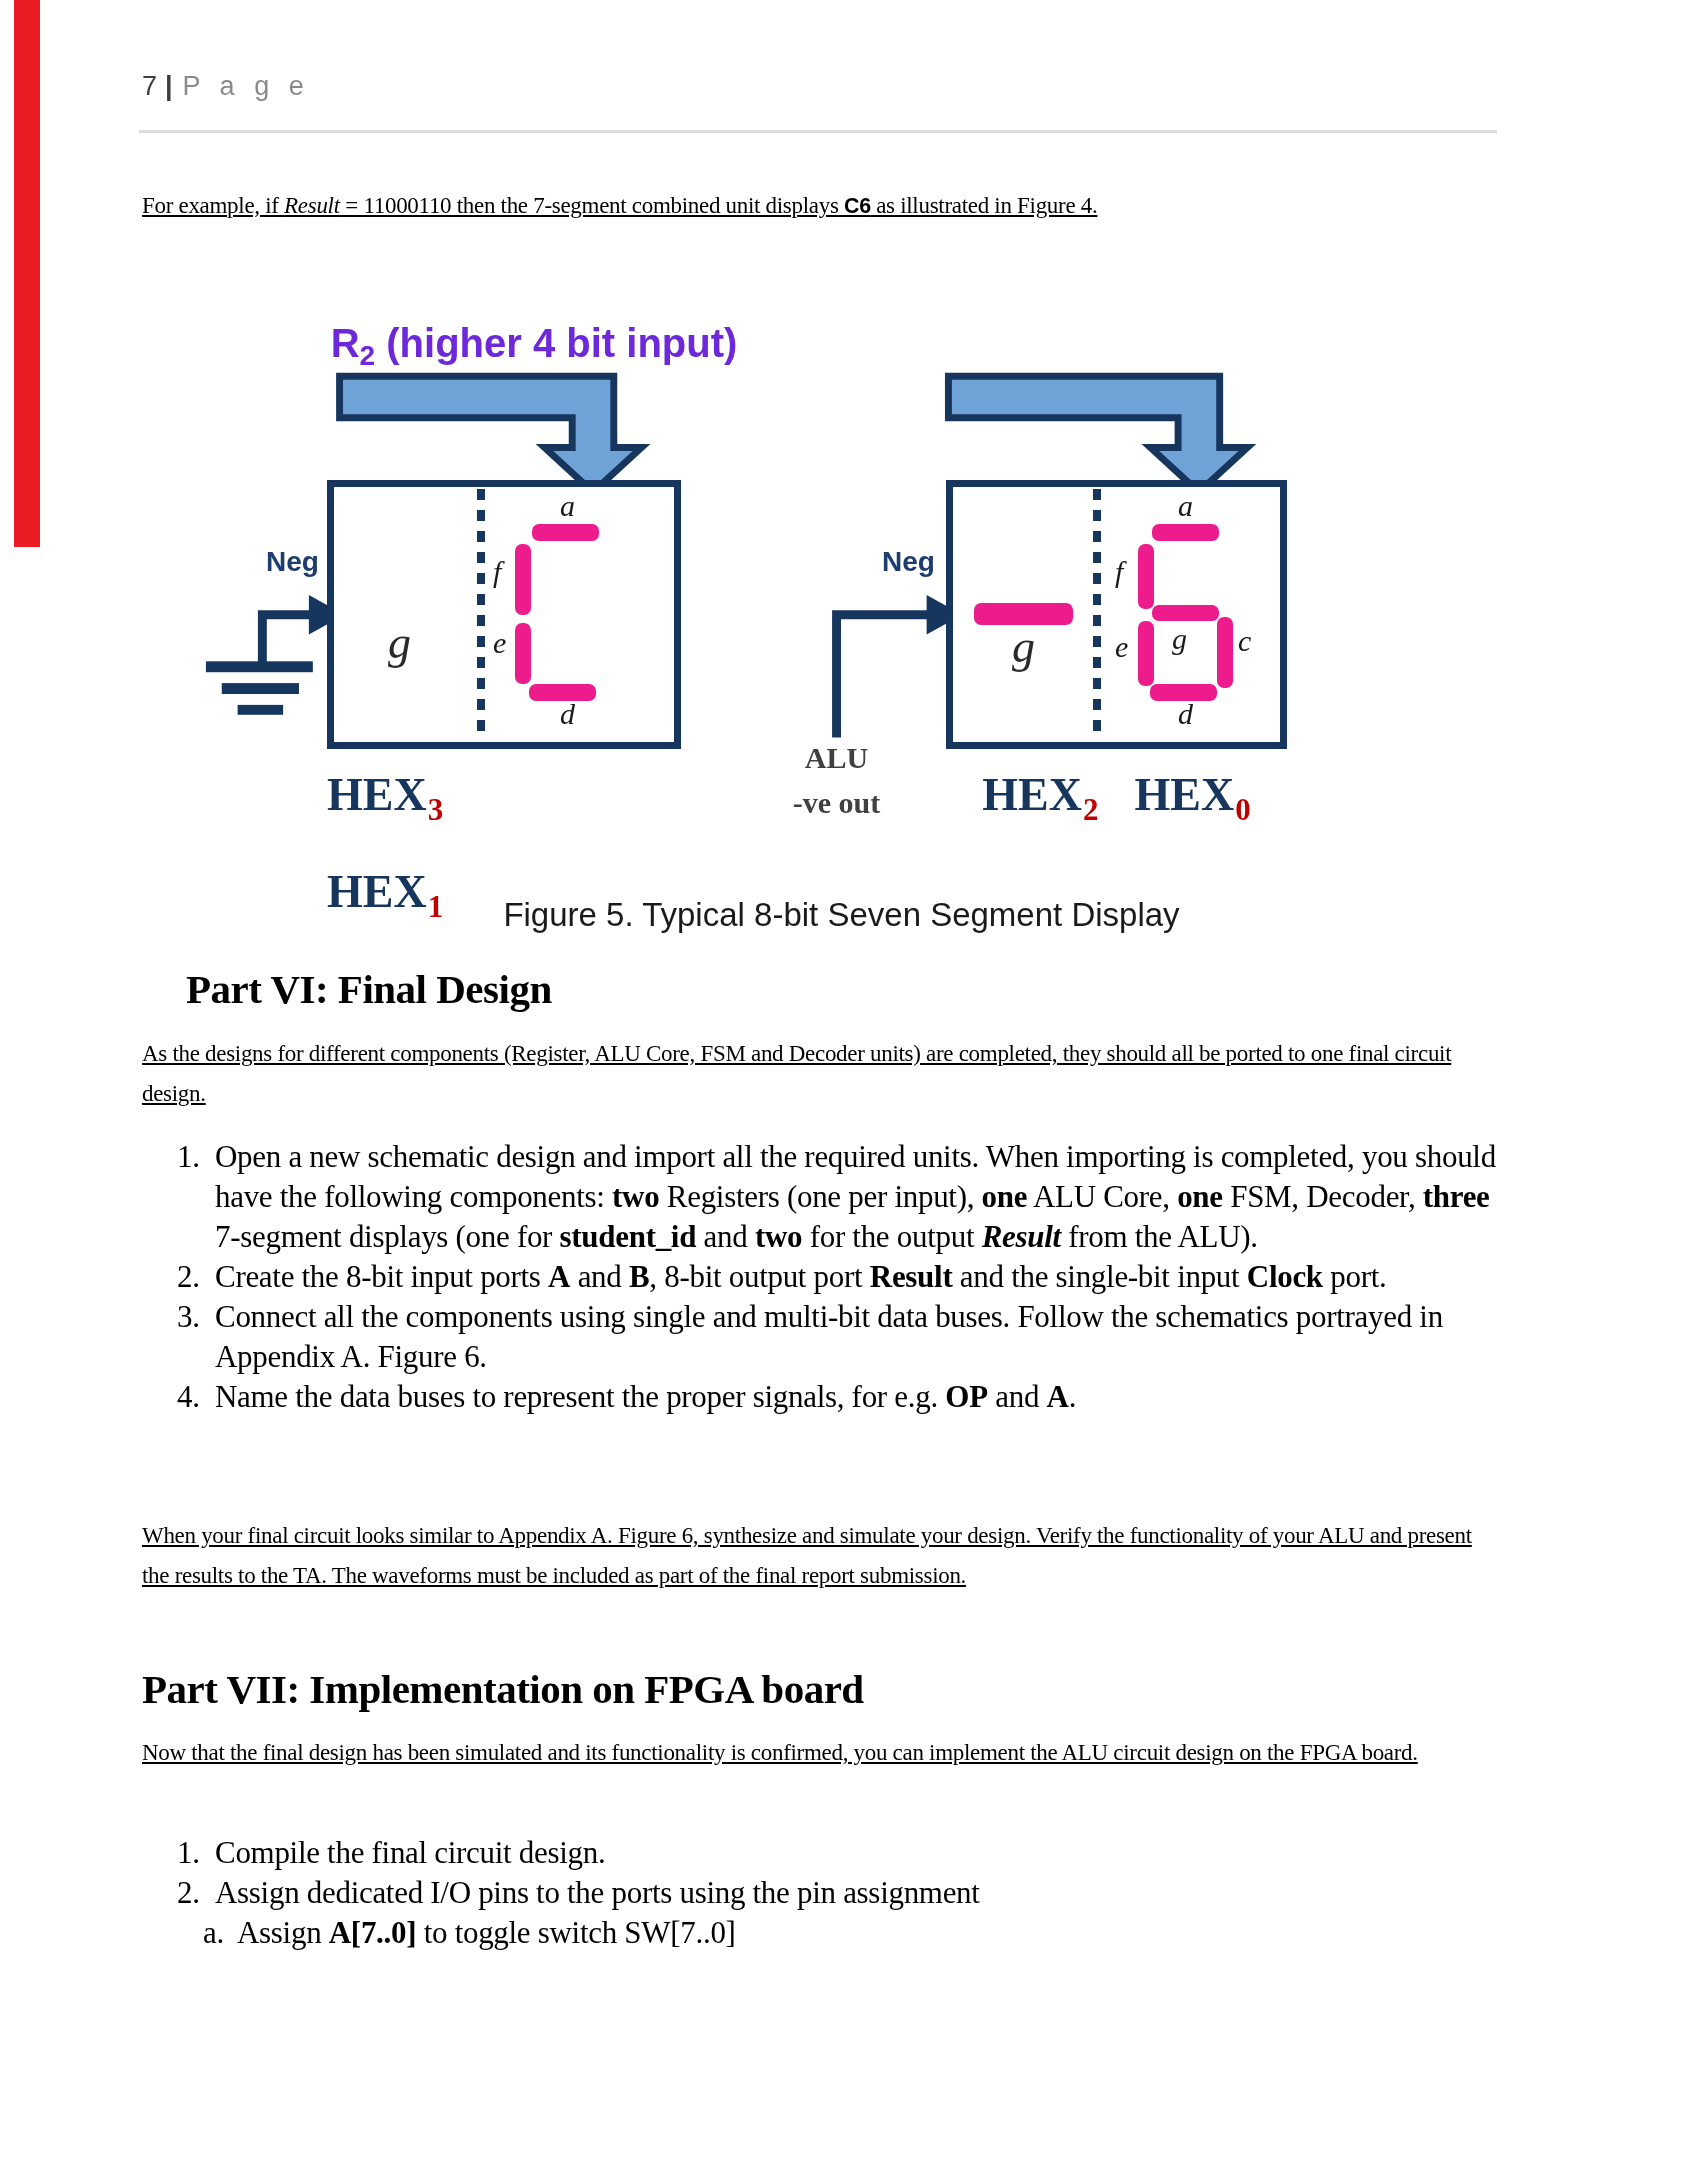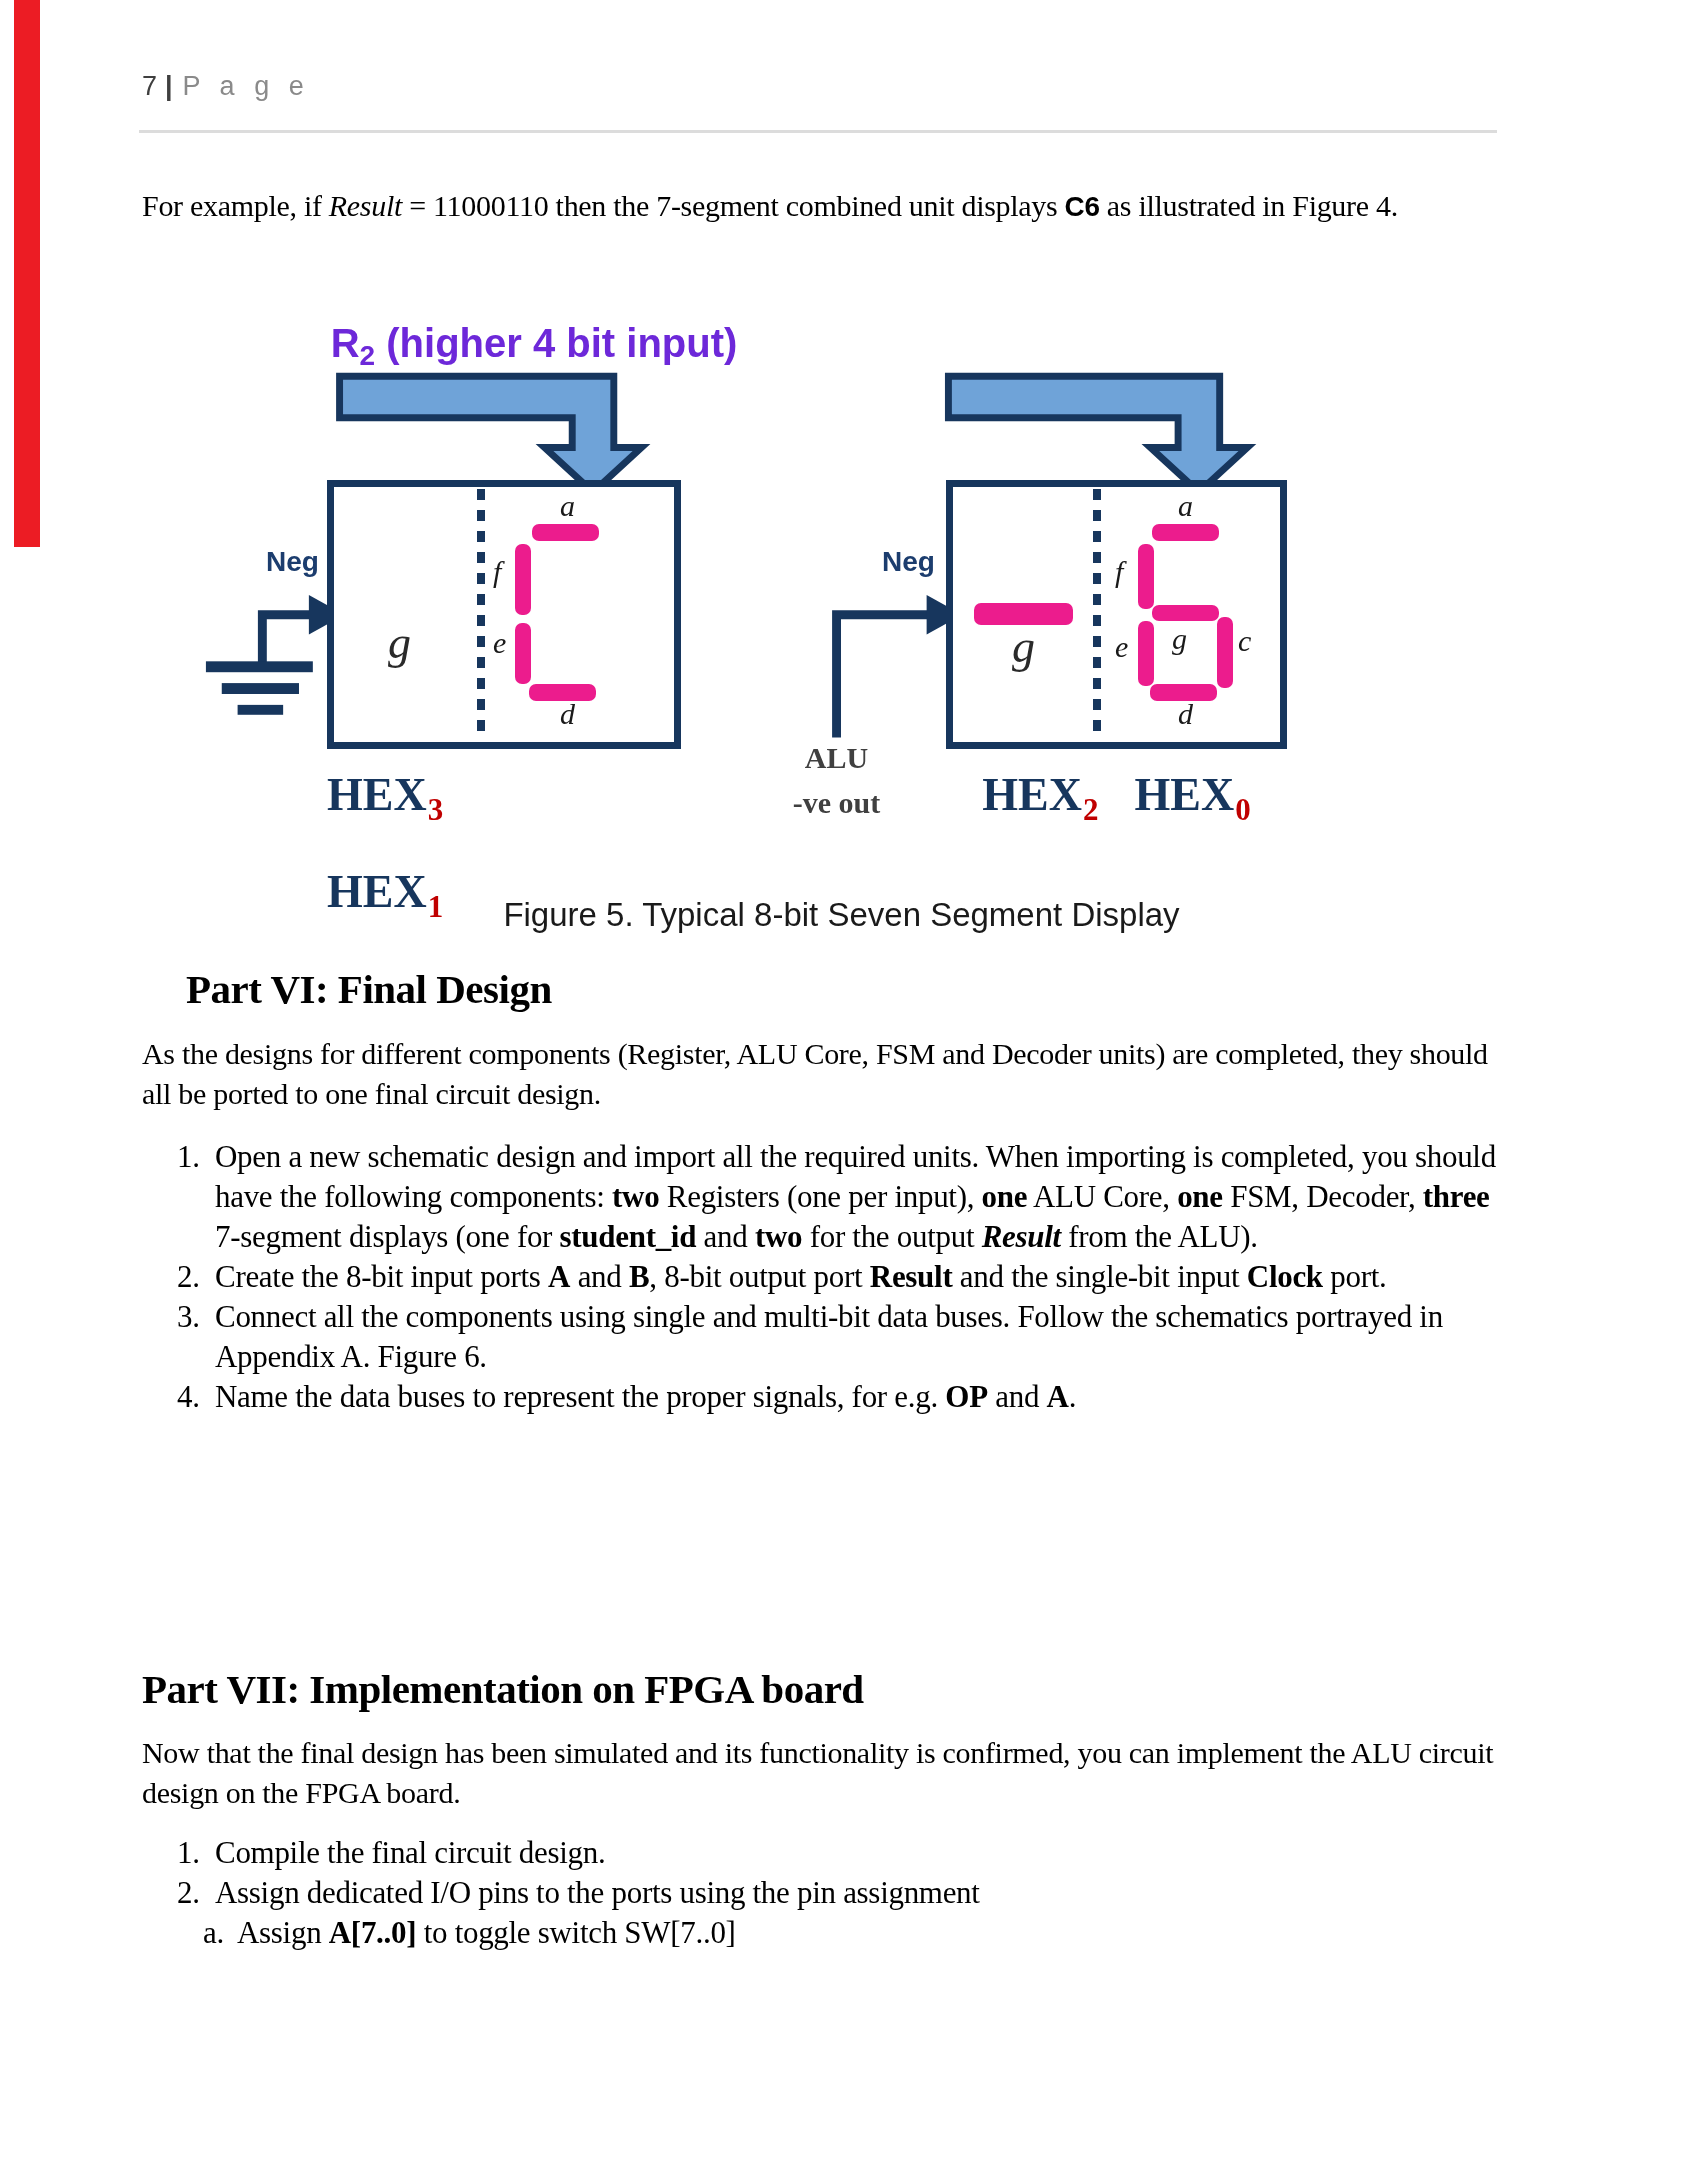--- a/index.html
+++ b/index.html
@@ -10,22 +10,22 @@
   .red-strip{position:absolute;left:14px;top:0;width:26px;height:547px;background:#EC1C24;}
 
   
   .hdr{position:absolute;left:142px;top:71px;font-family:"Liberation Sans",sans-serif;
        font-size:27px;color:#3f3f3f;}
   .hdr .word{color:#8a8a8a;letter-spacing:6px;text-align:right;}
   .hdr .sep{margin:0 10px 0 8px;font-weight:bold;}
   .hdr-rule{position:absolute;left:139px;top:130px;width:1358px;height:3px;background:#dcdcdc;}
 
   
-  .para{position:absolute;left:142px;width:1358px;font-size:30px;line-height:40px;
-        letter-spacing:-0.3px;}
+  .para{position:absolute;left:142px;width:1358px;font-size:23px;line-height:40px;
+        letter-spacing:-0.3px;text-decoration:underline;}
   .b{font-weight:bold;}
   .i{font-style:italic;}
   .c{font-family:"Liberation Sans",sans-serif;font-weight:bold;font-size:0.93em;}
 
   .h-part{position:absolute;left:142px;font-size:41px;font-weight:bold;letter-spacing:-0.5px;}
 
   .list{position:absolute;left:142px;width:1358px;font-size:31px;line-height:40px;
         letter-spacing:-0.3px;}
   .li{display:flex;padding-left:35px;}
   .li .num{width:38px;min-width:38px;}
@@ -149,20 +149,21 @@
     <div class="li">
       <span class="num">3.</span>
       <div class="txt"><span>Connect all the components using single and multi-bit data buses. Follow the schematics portrayed in Appendix A. Figure 6.</span></div>
     </div>
     <div class="li">
       <span class="num">4.</span>
       <div class="txt"><span>Name the data buses to represent the proper signals, for e.g. </span><span class="b">OP</span><span> and </span><span class="b">A</span><span>.</span></div>
     </div>
   </div>
 
+  <div class="para" style="top:1516px;">When your final circuit looks similar to Appendix A. Figure 6, synthesize and simulate your design. Verify the functionality of your ALU and present the results to the TA. The waveforms must be included as part of the final report submission.</div>
 
   <div class="h-part" style="top:1665px;">Part VII: Implementation on FPGA board</div>
   <div class="para" style="top:1733px;">Now that the final design has been simulated and its functionality is confirmed, you can implement the ALU circuit design on the FPGA board.</div>
 
   <div class="list" style="top:1833px;">
     <div class="li">
       <span class="num">1.</span>
       <div class="txt"><span>Compile the final circuit design.</span></div>
     </div>
     <div class="li">

